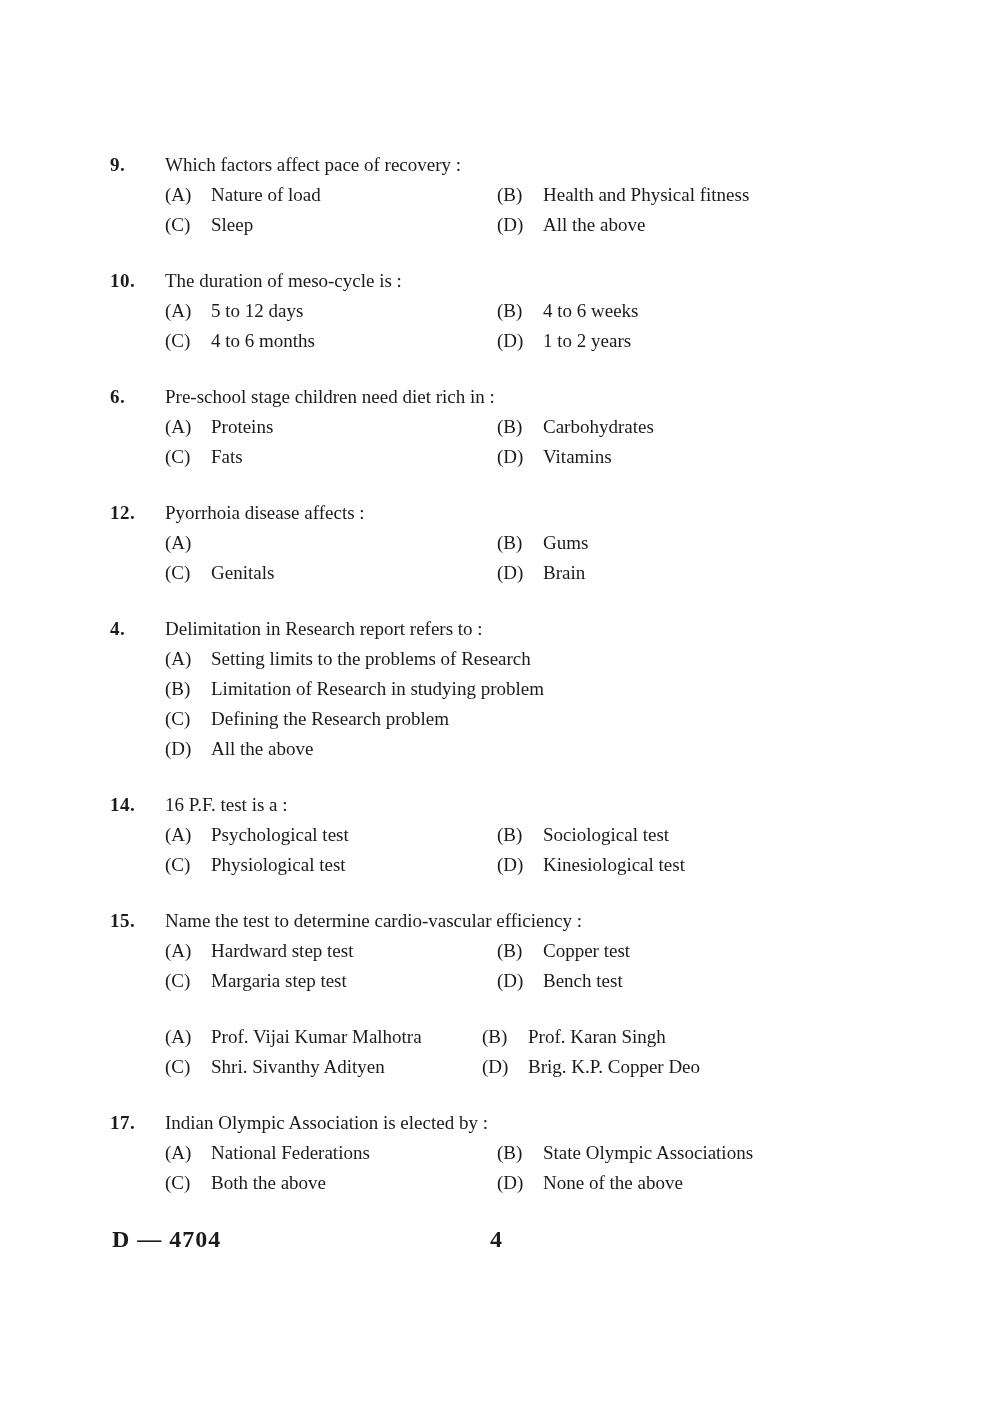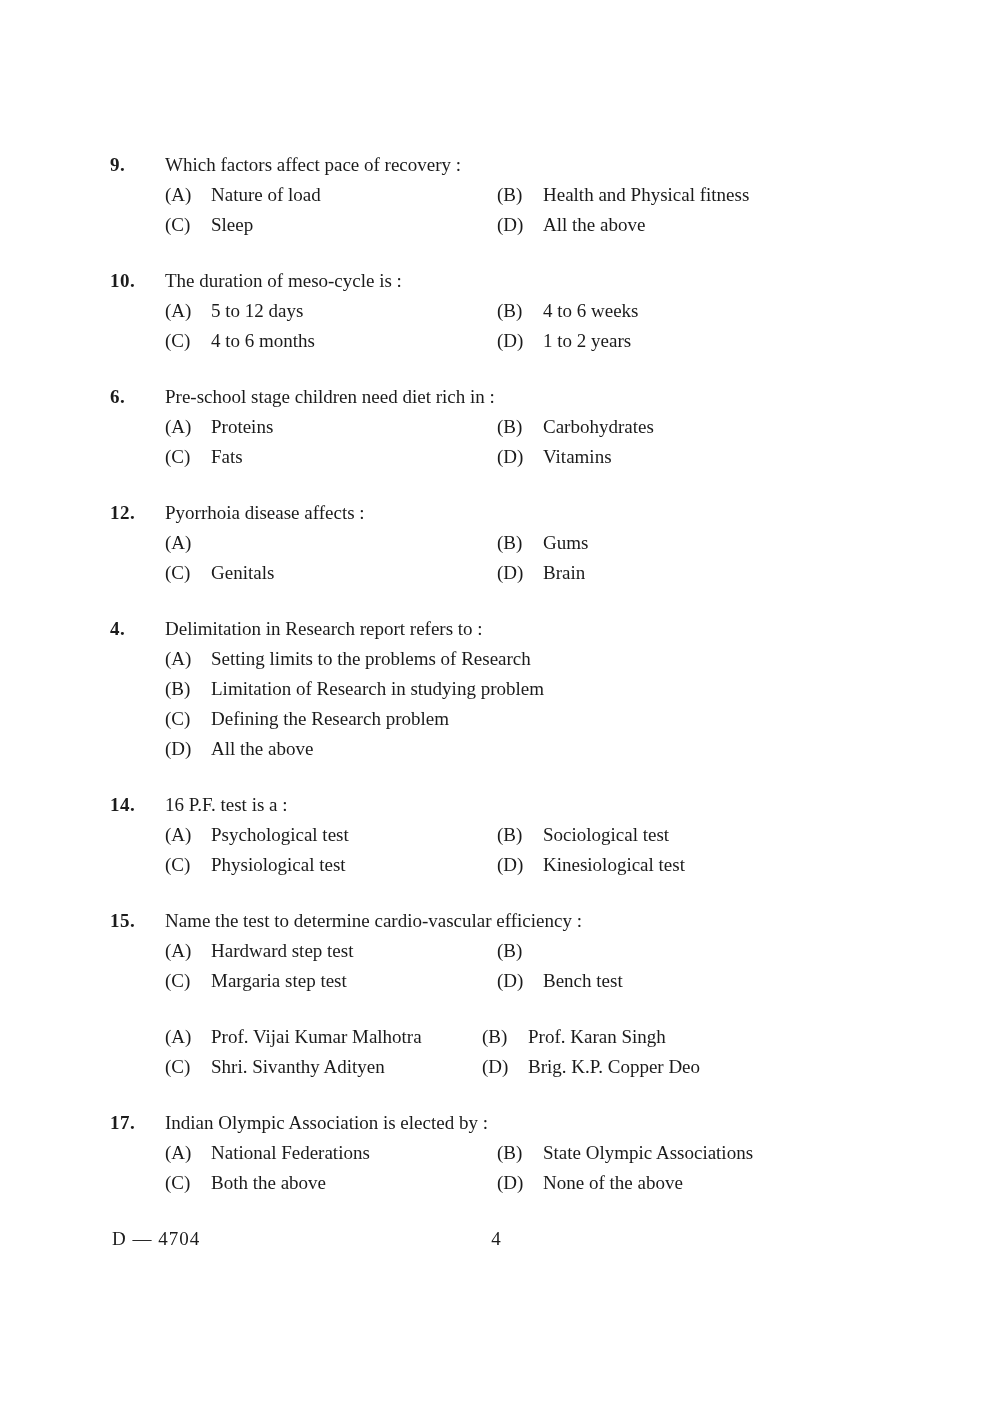--- a/index.html
+++ b/index.html
@@ -40,23 +40,23 @@
     grid-template-columns: 332px 1fr;
   }
   .opts-two-col.opts-narrow {
     grid-template-columns: 317px 1fr;
   }
   .opt { display: flex; }
   .opt-label { flex: none; width: 46px; }
   .opt-text { flex: 1; }
   .footer {
     position: relative;
-    font-size: 19px;
+    font-size: 24px;
     line-height: 30px;
-    font-weight: normal;
+    font-weight: bold;
   }
   .footer-left {
     margin-left: 112px;
     letter-spacing: 1px;
   }
   .footer-center {
     position: absolute;
     left: 0;
     top: 0;
     width: 100%;
@@ -241,20 +241,21 @@
       <span class="q-text">Name the test to determine cardio-vascular efficiency :</span>
     </div>
     <div class="opts opts-two-col">
   <div class="opt">
     <span class="opt-label">(A)</span>
     <span class="opt-text">Hardward step test</span>
   </div>
 
   <div class="opt">
     <span class="opt-label">(B)</span>
+    <span class="opt-text">Copper test</span>
   </div>
 
   <div class="opt">
     <span class="opt-label">(C)</span>
     <span class="opt-text">Margaria step test</span>
   </div>
 
   <div class="opt">
     <span class="opt-label">(D)</span>
     <span class="opt-text">Bench test</span>

